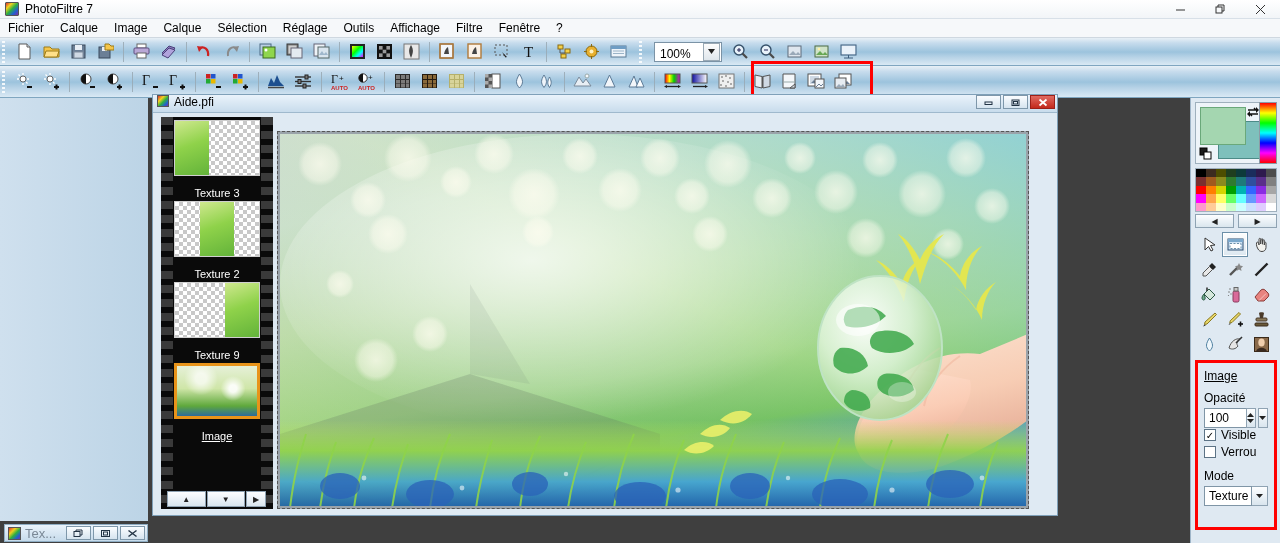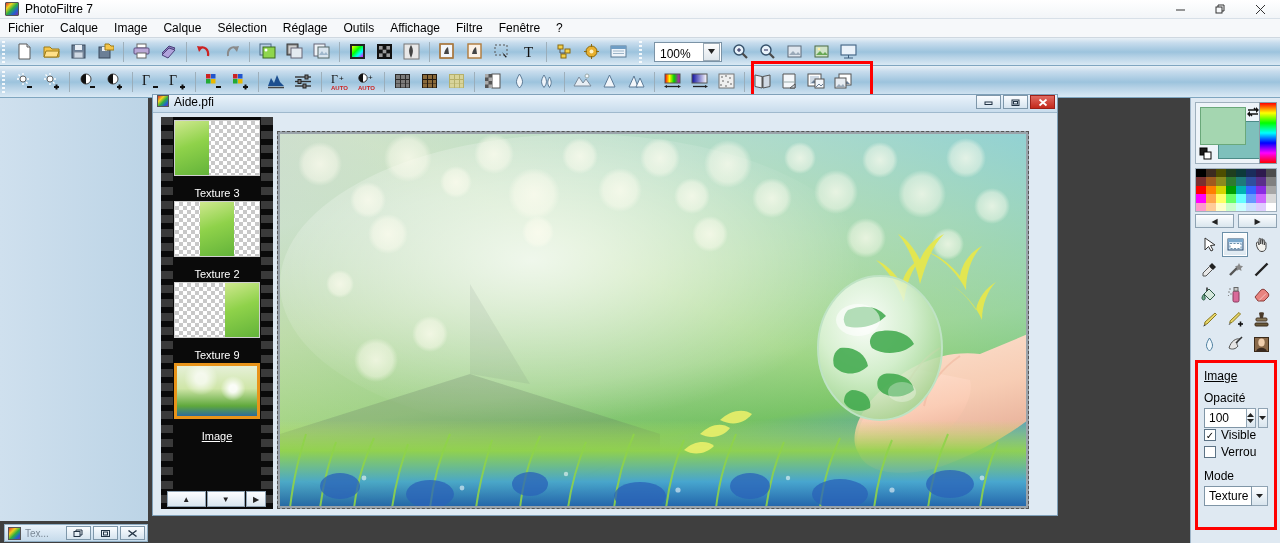--- a/index.html
+++ b/index.html
@@ -221,21 +221,21 @@
   .combo .carrow { width:16px;height:20px; border:1px solid #8fa3b3; border-left:none;
      background:linear-gradient(#fdfeff,#d9e5ee); display:flex;align-items:center;justify-content:center;
      font-size:7px;color:#222;}
   .minwin {
     position:absolute; left:4px; top:524px; width:144px; height:18px;
     background:linear-gradient(#eaf3fb,#c6dbeb); border:1px solid #90aec4;
     display:flex; align-items:center; padding-left:3px;
   }
   .minwin .mi { width:13px;height:13px;margin-right:4px;border:1px solid #555;
     background:linear-gradient(135deg,#e03030,#f0d020 30%,#30b040 55%,#2060d0 80%,#8030a0);}
-  .minwin .mt { font-size:10px; color:#7a8896; flex:1; }
+  .minwin .mt { font-size:13px; color:#7a8896; flex:1; }
   .mbtn { width:25px;height:14px;margin-right:2px;border:1px solid #7e97aa;
     background:linear-gradient(#fbfdff,#d6e4ef); display:flex;align-items:center;justify-content:center;
     font-size:9px;color:#234;}
 
   .nosel { user-select:none; }
 </style>
 </head>
 <body>
 
 <div id="app" class="nosel">

